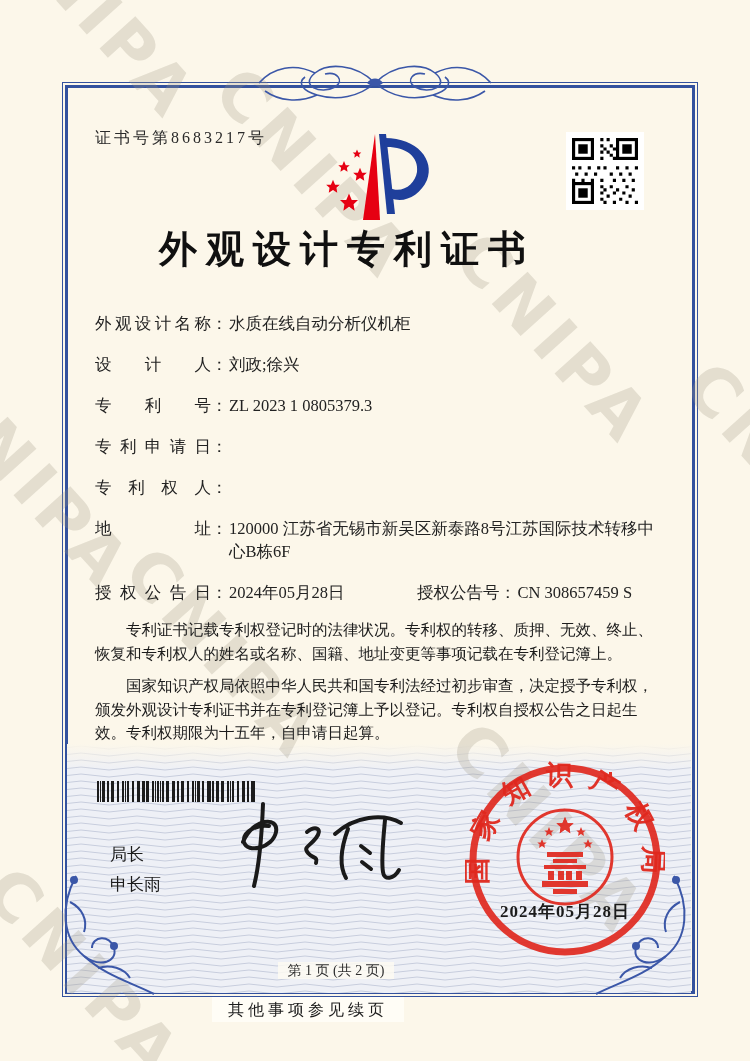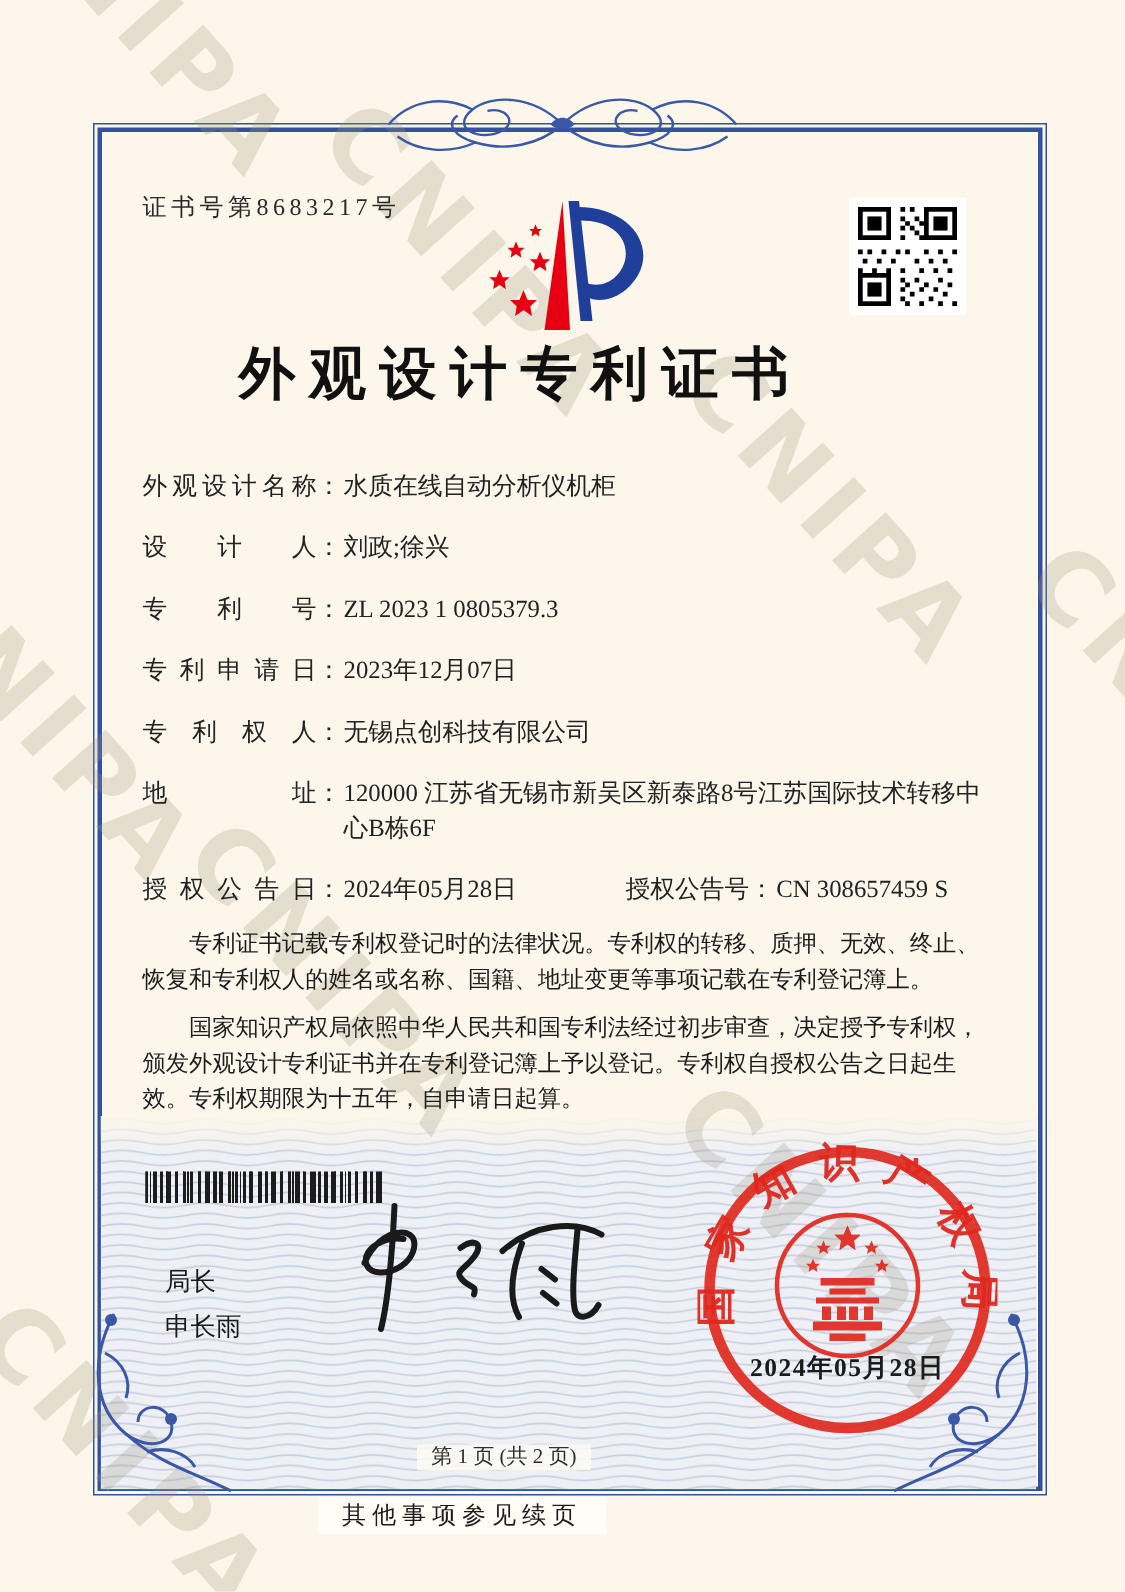--- a/index.html
+++ b/index.html
@@ -176,26 +176,24 @@
     <span class="fvalue">刘政;徐兴</span>
   </div>
   <div class="frow">
     <span class="flabel">专利号</span>
       <span class="fcolon">：</span>
     <span class="fvalue">ZL 2023 1 0805379.3</span>
   </div>
   <div class="frow">
     <span class="flabel">专利申请日</span>
       <span class="fcolon">：</span>
-    <span class="fvalue">2023年12月07日</span>
   </div>
   <div class="frow">
     <span class="flabel">专利权人</span>
       <span class="fcolon">：</span>
-    <span class="fvalue">无锡点创科技有限公司</span>
   </div>
   <div class="frow">
     <span class="flabel">地址</span>
       <span class="fcolon">：</span>
     <span class="fvalue" style="max-width:452px">120000 江苏省无锡市新吴区新泰路8号江苏国际技术转移中心B栋6F</span>
   </div>
   <div class="frow grant-row">
     <span class="grant-left">
       <span class="flabel">授权公告日</span>
         <span class="fcolon">：</span>

